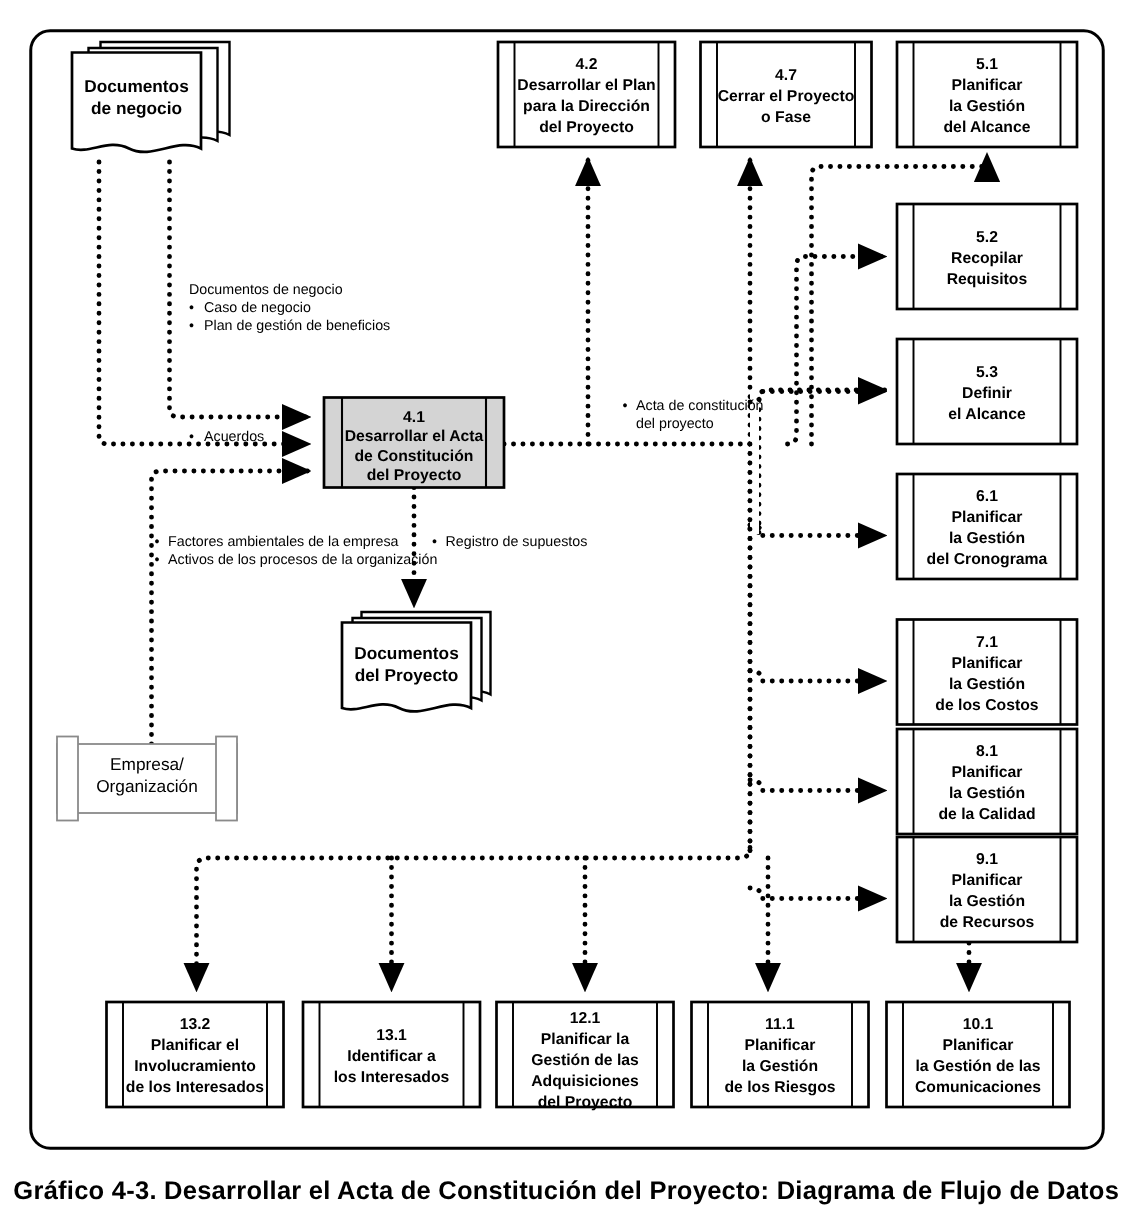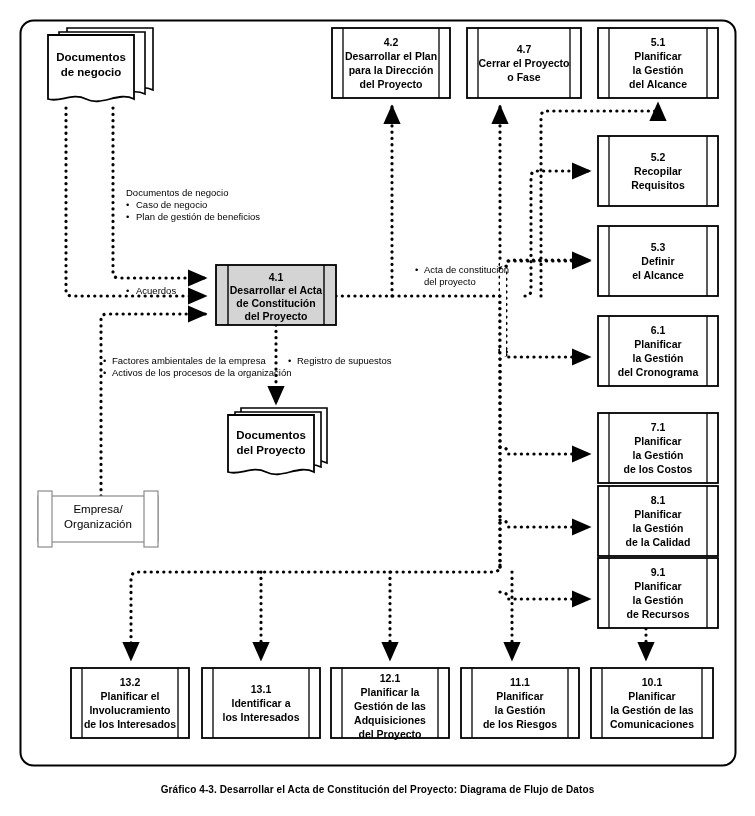--- a/index.html
+++ b/index.html
@@ -7,21 +7,21 @@
   body{
     width:755px;height:816px;
     font-family:"Liberation Sans", sans-serif;
     color:#000;
     -webkit-font-smoothing:antialiased;
   }
   #page{position:relative;width:755px;height:816px;overflow:hidden;background:#fff;}
   #diagram{position:absolute;left:0;top:0;width:755px;height:816px;}
   .cap{
     position:absolute;left:0;top:784px;width:755px;
-    text-align:center;font-size:10px;font-weight:bold;letter-spacing:.01em;
+    text-align:center;font-size:17px;font-weight:bold;letter-spacing:.01em;
   }
   svg text{font-family:"Liberation Sans", sans-serif;}
 </style>
 </head>
 <body>
 
 <div id="page">
 
   <svg id="diagram" viewBox="0 0 755 816">
     <defs>

